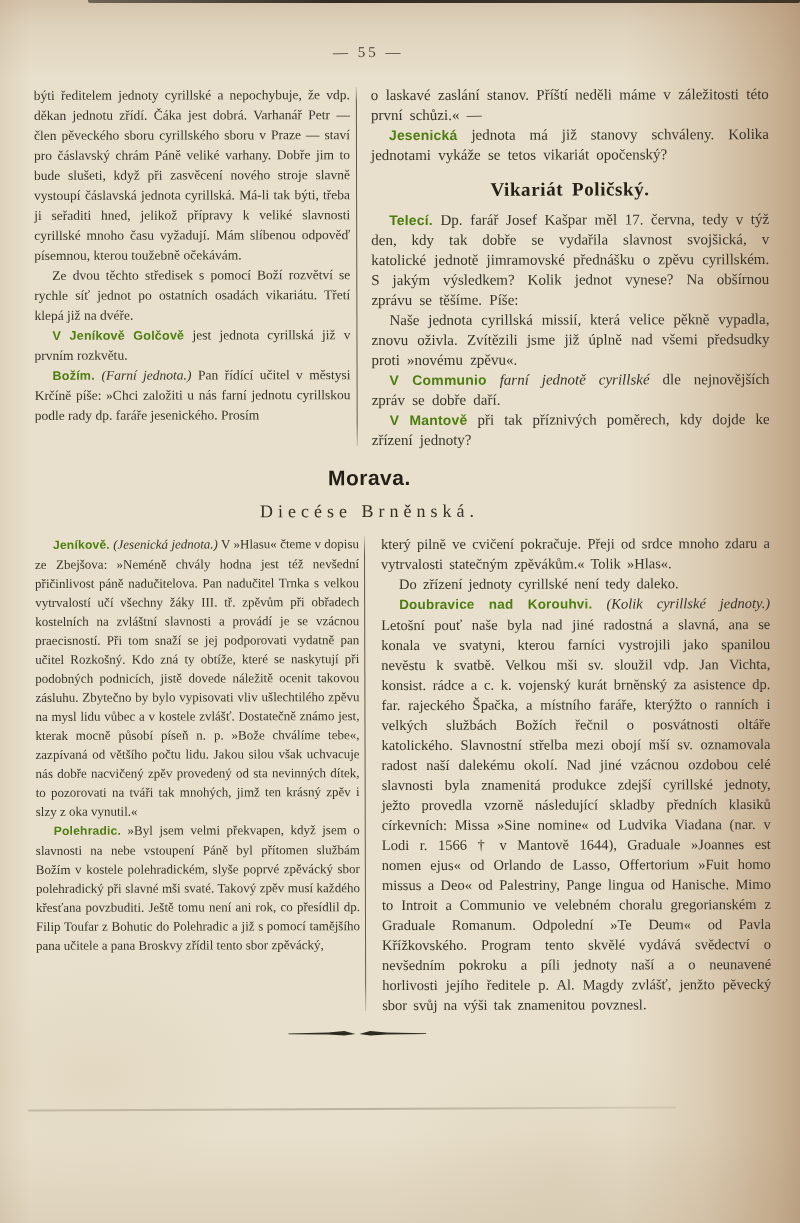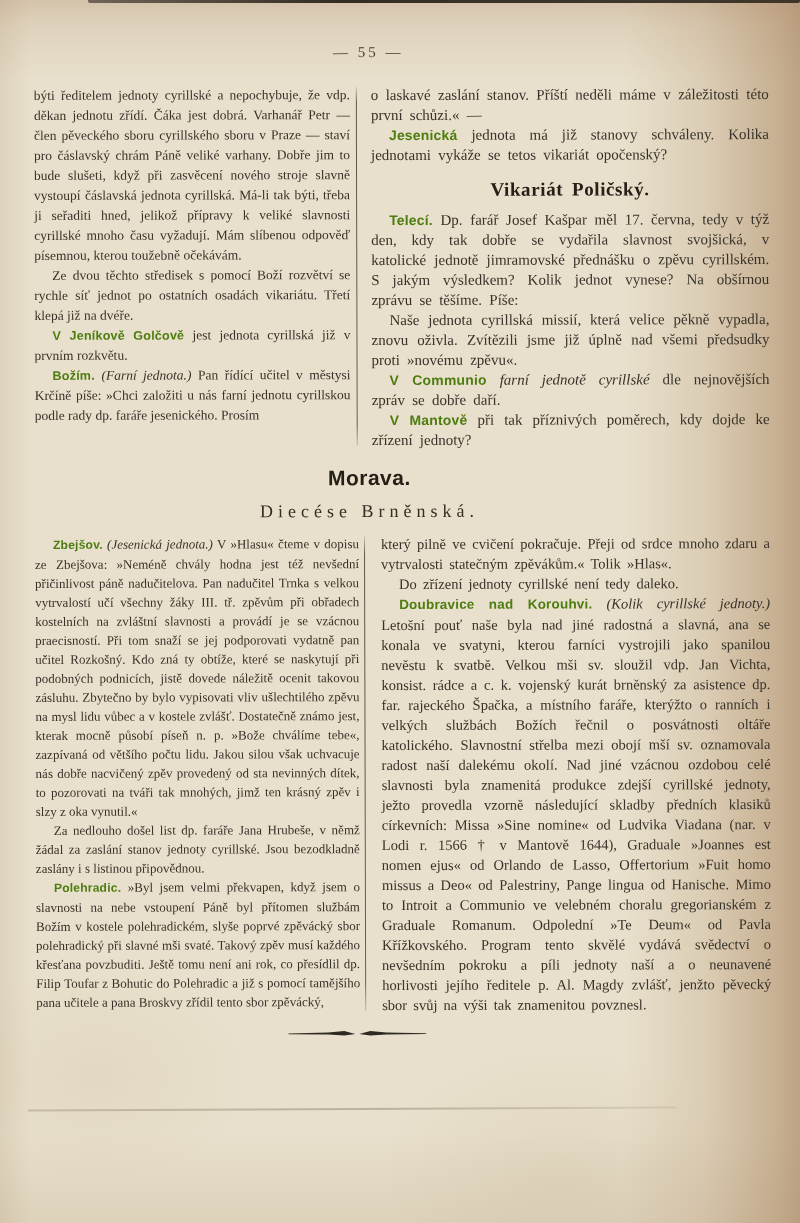--- a/index.html
+++ b/index.html
@@ -122,25 +122,24 @@
   </div>
 
   <div class="center-head">
     <div class="morava">Morava.</div>
     <div class="diecese">Diecése Brněnská.</div>
   </div>
 
   <div class="cols bottom">
     <div class="col bl">
       <p>
-        <span class="lead">Zbejšov.</span>
+        <span class="lead">Jeníkově.</span>
         <span class="ital">(Jesenická jednota.)</span>
         <span>V »Hlasu« čteme v dopisu ze Zbejšova: »Neméně chvály hodna jest též nevšední přičinlivost páně nadučitelova. Pan nadučitel Trnka s velkou vytrvalostí učí všechny žáky III. tř. zpěvům při obřadech kostelních na zvláštní slavnosti a provádí je se vzácnou praecisností. Při tom snaží se jej podporovati vydatně pan učitel Rozkošný. Kdo zná ty obtíže, které se naskytují při podobných podnicích, jistě dovede náležitě ocenit takovou zásluhu. Zbytečno by bylo vypisovati vliv ušlechtilého zpěvu na mysl lidu vůbec a v kostele zvlášť. Dostatečně známo jest, kterak mocně působí píseň n. p. »Bože chválíme tebe«, zazpívaná od většího počtu lidu. Jakou silou však uchvacuje nás dobře nacvičený zpěv provedený od sta nevinných dítek, to pozorovati na tváři tak mnohých, jimž ten krásný zpěv i slzy z oka vynutil.«</span>
       </p>
-      <p>Za nedlouho došel list dp. faráře Jana Hrubeše, v němž žádal za zaslání stanov jednoty cyrillské. Jsou bezodkladně zaslány i s listinou připovědnou.</p>
       <p>
         <span class="lead">Polehradic.</span>
         <span>»Byl jsem velmi překvapen, když jsem o slavnosti na nebe vstoupení Páně byl přítomen službám Božím v kostele polehradickém, slyše poprvé zpěvácký sbor polehradický při slavné mši svaté. Takový zpěv musí každého křesťana povzbuditi. Ještě tomu není ani rok, co přesídlil dp. Filip Toufar z Bohutic do Polehradic a již s pomocí tamějšího pana učitele a pana Broskvy zřídil tento sbor zpěvácký,</span>
       </p>
     </div>
     <div class="vrule"></div>
     <div class="col br">
       <p class="noindent">který pilně ve cvičení pokračuje. Přeji od srdce mnoho zdaru a vytrvalosti statečným zpěvákům.« Tolik »Hlas«.</p>
       <p>Do zřízení jednoty cyrillské není tedy daleko.</p>
       <p>

